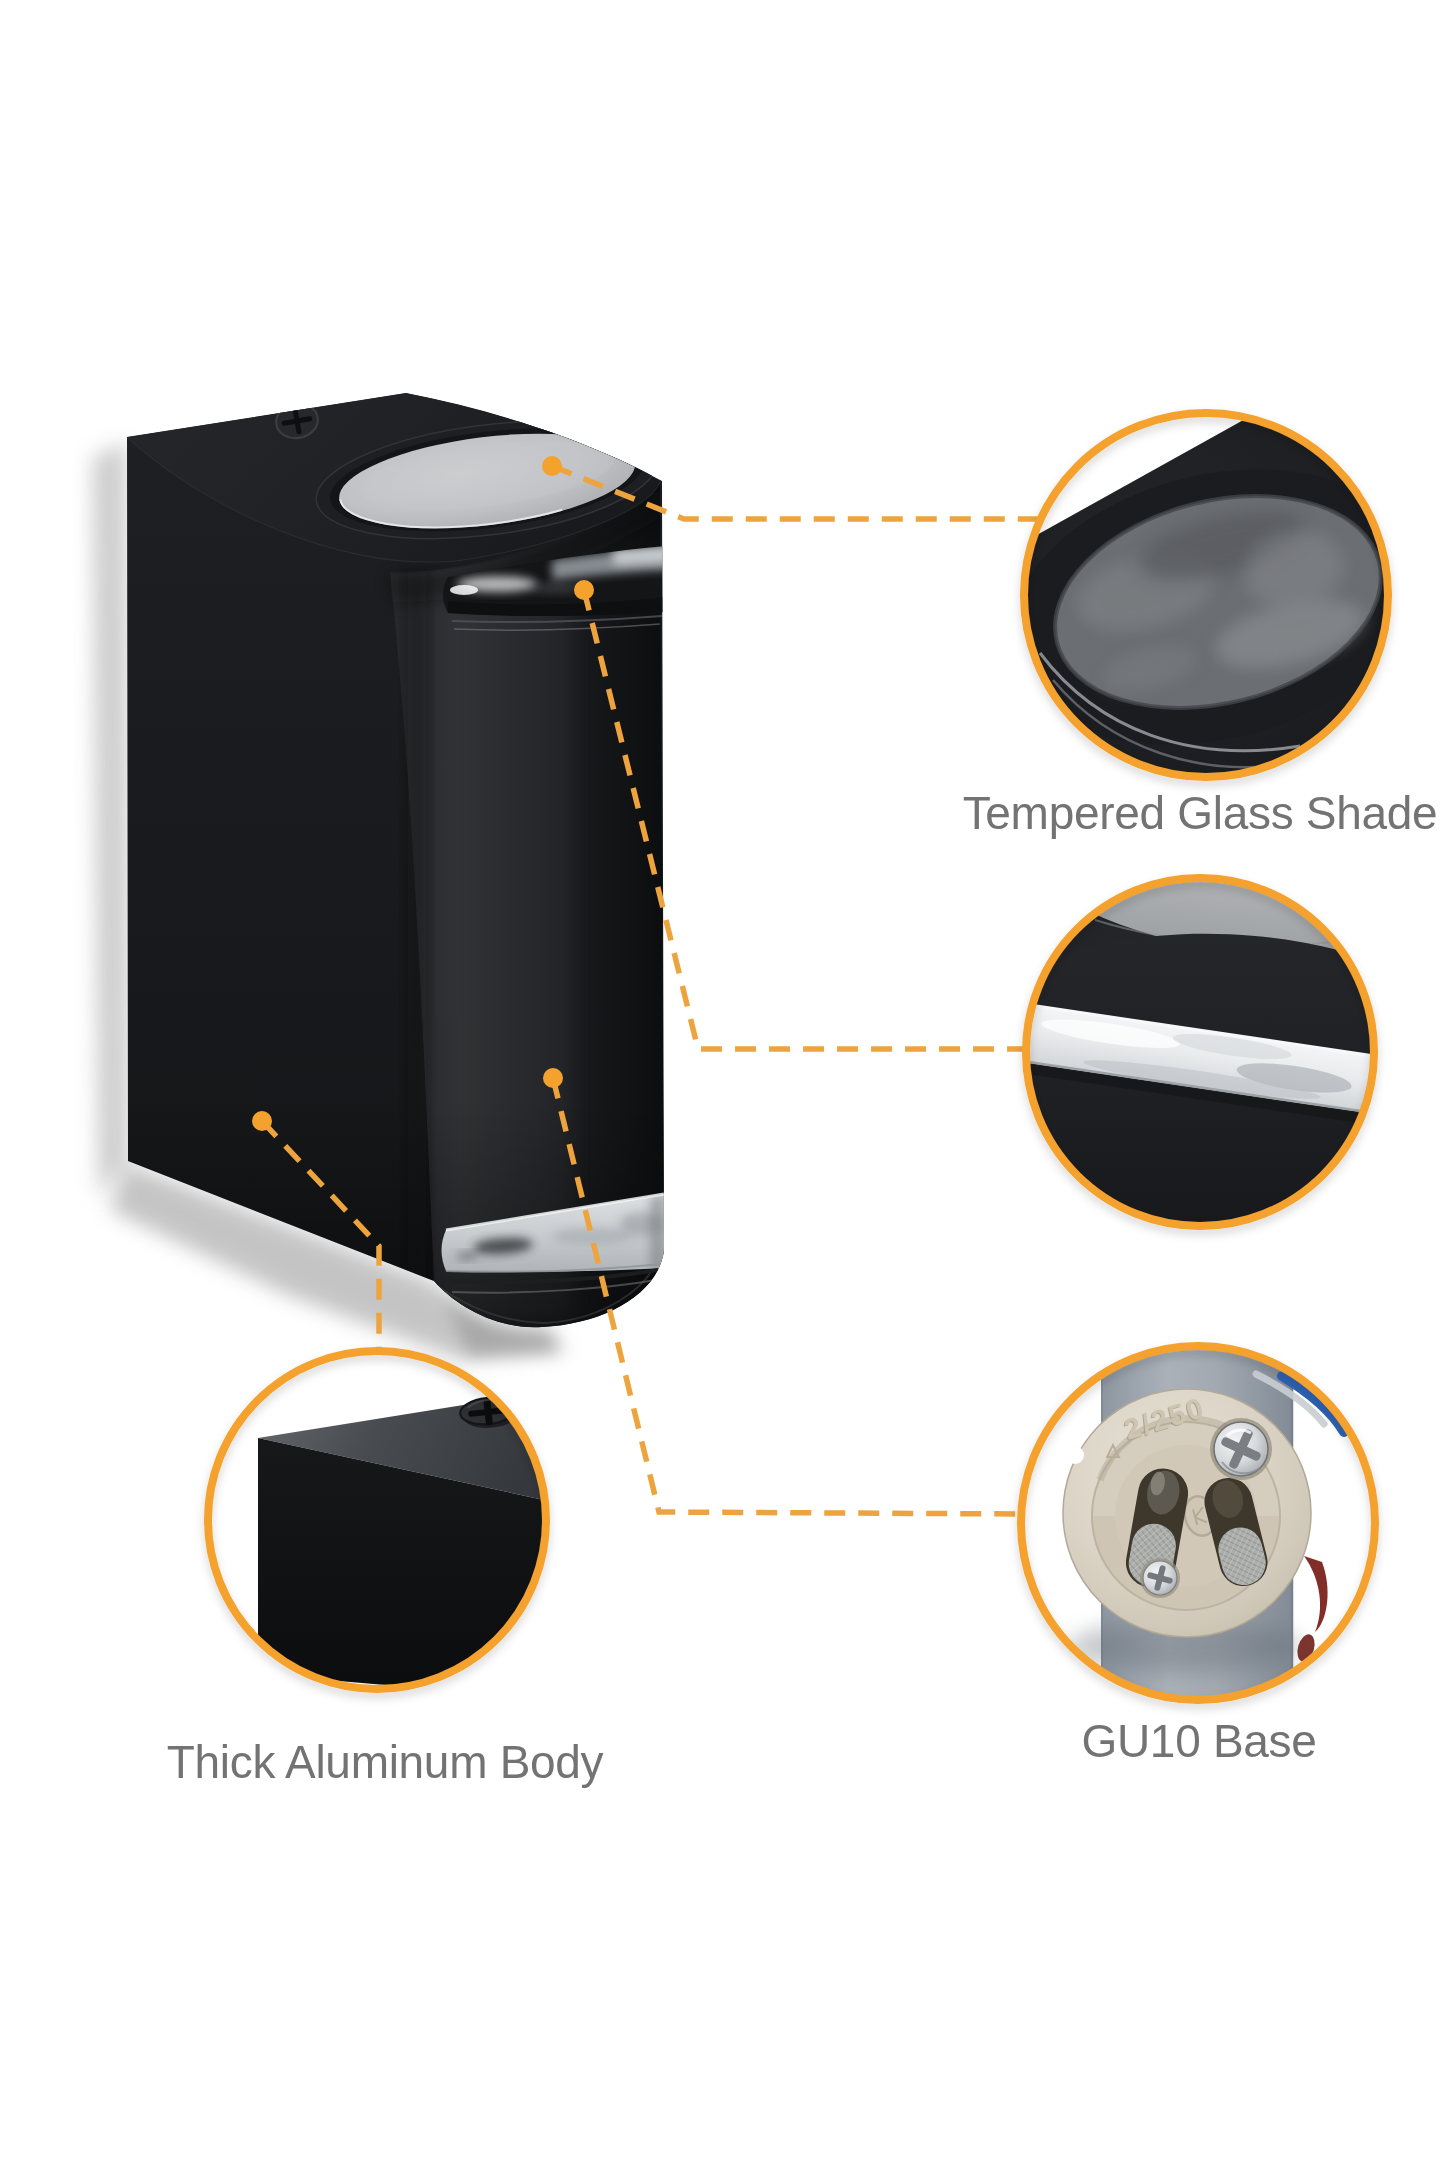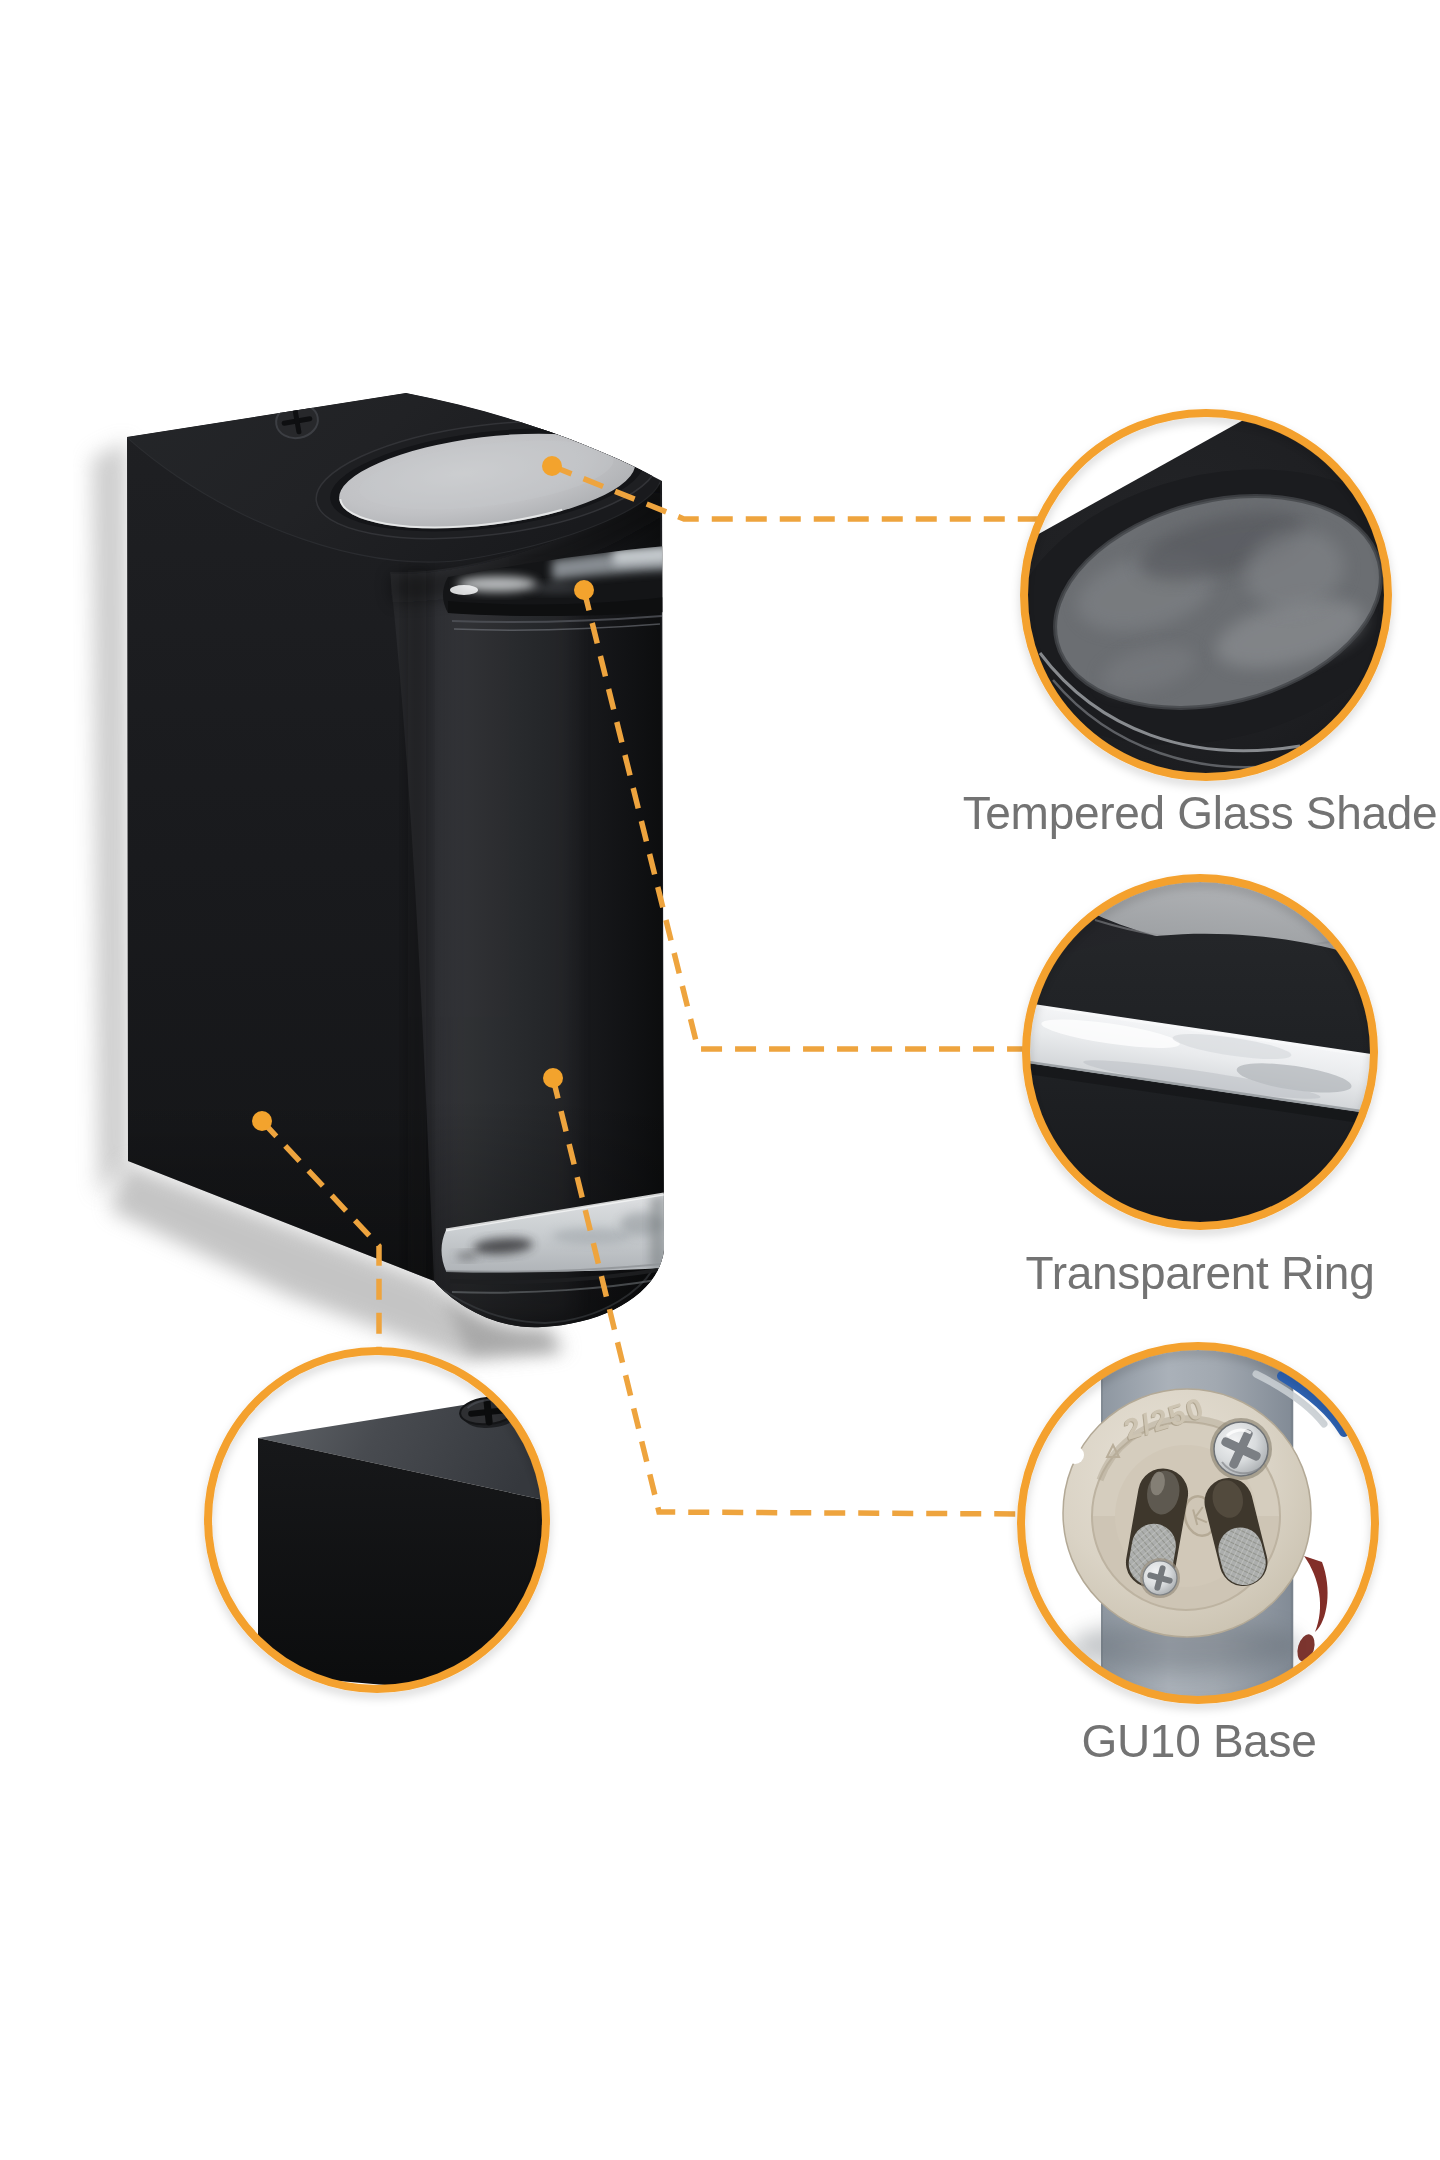--- a/index.html
+++ b/index.html
@@ -353,15 +353,15 @@
           <path d="M 0 -9 V 11" stroke="#0b0c0d" stroke-width="7" stroke-linecap="round"></path>
           <path d="M -20 -5 A 26 12 0 0 1 8 -11" stroke="#4b4f55" stroke-width="2" fill="none" opacity="0.7"></path>
         </g>
       </g>
     </g>
     <circle cx="377" cy="1520" r="169" fill="none" stroke="#f4a12e" stroke-width="8" filter="url(#fRing)"></circle>
   </g>
 </svg>
 
 <div class="label" style="left:1200px;top:790px;">Tempered Glass Shade</div>
-<div class="label" style="left:1200px;top:1250px;">Transparent Ring</div>
 <div class="label" style="left:1199px;top:1718px;text-align:right;">GU10 Base</div>
+<div class="label" style="left:385px;top:1739px;">Thick Aluminum Body</div>
 </div>
 
 </body></html>

